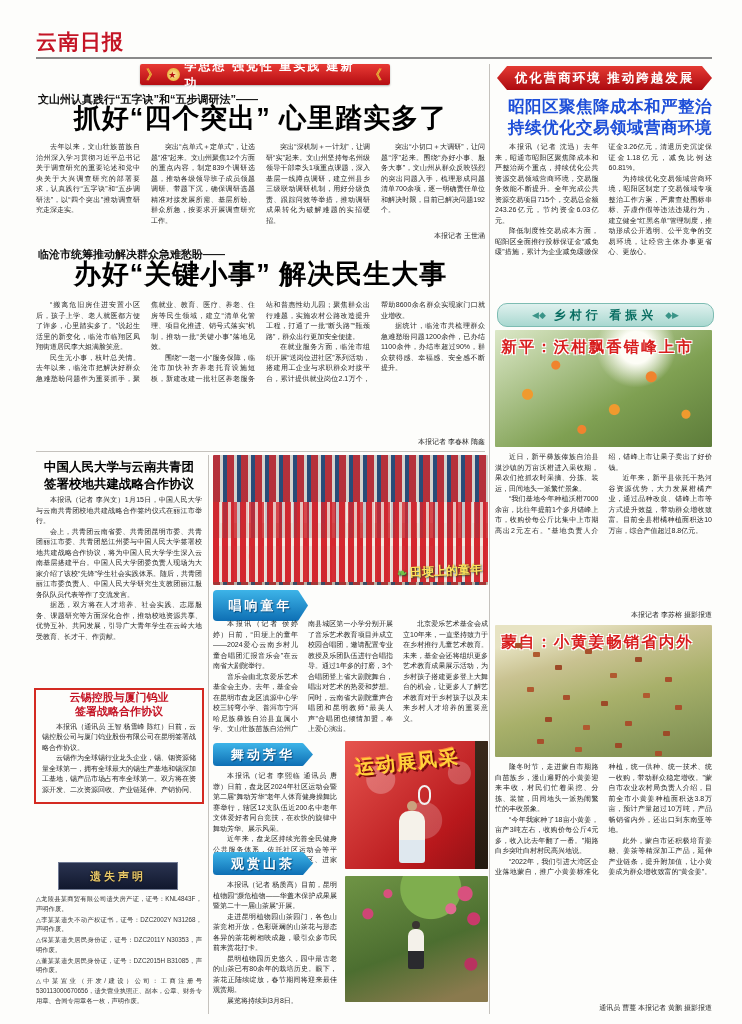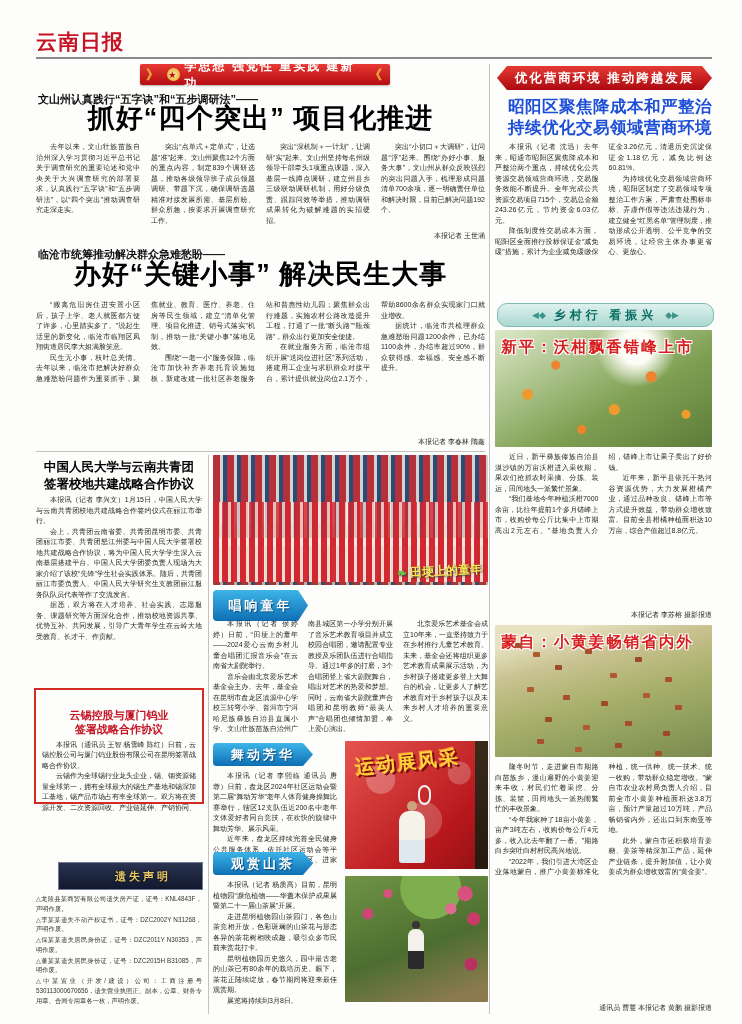--- a/index.html
+++ b/index.html
@@ -34,25 +34,25 @@
   .kicker{font-size:11px;font-weight:700;color:#111;}
   .h-main{font-weight:900;font-size:27px;color:#000;text-align:center;letter-spacing:1px;line-height:1.1;font-stretch:condensed;}
   .h-right{font-weight:900;font-size:16.5px;color:#1d4ed8;text-align:right;line-height:1.25;letter-spacing:0.5px;}
   .body-text{font-size:7px;line-height:1.5;text-align:justify;color:#252525;overflow:hidden;}
   .body-text p{margin:0;text-indent:2em;}
   .cols4{column-count:4;column-gap:11px;}
   .cols3{column-count:3;column-gap:10px;}
   .cols2{column-count:2;column-gap:10px;}
   .byline{font-size:7px;color:#252525;text-align:right;padding-right:4px;}
   .lefthead{font-weight:900;font-size:12.5px;text-align:center;line-height:1.35;color:#000;}
-  .redbox{border:2px solid #d42a22;padding:18px 6px;box-sizing:border-box;}
+  .redbox{border:2px solid #d42a22;padding:0 6px;box-sizing:border-box;}
   .redbox-title{color:#c41425;font-weight:900;font-size:11px;text-align:center;line-height:1.3;}
   .notice-banner{background:linear-gradient(#2a3350,#11182e);border:1px solid #707a94;color:#e9c868;
     font-weight:900;font-size:11px;display:flex;align-items:center;justify-content:center;letter-spacing:3px;
-    text-shadow:0 0 2px #000;box-shadow:inset 0 0 0 2px #4a5censor578;padding-left:25px;}
+    text-shadow:0 0 2px #000;box-shadow:inset 0 0 0 2px #4a5censor578;}
   .notices{font-size:6.3px;line-height:1.55;color:#333;text-align:justify;overflow:hidden;}
   .notices p{margin:0 0 1px 0;}
   .vrule{width:1px;background:#c5c2bd;}
   .hrule{height:1px;background:#c5c2bd;}
   
   .photo{overflow:hidden;border-radius:1px;}
   .photo-choir{background:
     radial-gradient(circle at 12% 78%, rgba(220,40,50,.85) 3px, transparent 4px),
     linear-gradient(rgba(255,255,255,0) 0 52%, rgba(122,82,51,.25) 52% 100%),
     repeating-linear-gradient(90deg, rgba(205,40,48,.85) 0 7px, rgba(242,230,220,.85) 7px 10px, rgba(40,70,120,.8) 10px 14px),
@@ -119,21 +119,21 @@
   <div class="abs vrule" style="left:208px;top:455px;bottom:10px;"></div>
   <div class="abs hrule" style="left:36px;width:449px;top:451px;"></div>
 
   <div class="abs ribbon" style="left:140px;top:64px;width:250px;height:21px;">
     <span class="wing">》</span>
     <span class="emblem">★</span>
     <span>学思想 强党性 重实践 建新功</span>
     <span class="wing">《</span>
   </div>
   <div class="abs kicker" style="left:38px;top:92px;">文山州认真践行“五字诀”和“五步调研法”——</div>
-  <div class="abs h-main" style="left:36px;width:449px;top:104px;">抓好“四个突出” 项目化推进</div>
+  <div class="abs h-main" style="left:36px;width:449px;top:104px;">抓好“四个突出” 心里踏实多了</div>
   <div class="abs body-text cols4" style="left:36px;width:449px;top:142px;height:88px;">
       <p>去年以来，文山壮族苗族自治州深入学习贯彻习近平总书记关于调查研究的重要论述和党中央关于大兴调查研究的部署要求，认真践行“五字诀”和“五步调研法”，以“四个突出”推动调查研究走深走实。</p>
       <p>突出“点单式＋定单式”，让选题“准”起来。文山州聚焦12个方面的重点内容，制定839个调研选题，推动各级领导班子成员领题调研、带题下沉，确保调研选题精准对接发展所需、基层所盼、群众所急，按要求开展调查研究工作。</p>
       <p>突出“深机制＋一计划”，让调研“实”起来。文山州坚持每名州级领导干部牵头1项重点课题，深入基层一线蹲点调研，建立州县乡三级联动调研机制，用好分级负责、跟踪问效等举措，推动调研成果转化为破解难题的实招硬招。</p>
       <p>突出“小切口＋大调研”，让问题“浮”起来。围绕“办好小事、服务大事”，文山州从群众反映强烈的突出问题入手，梳理形成问题清单700余项，逐一明确责任单位和解决时限，目前已解决问题192个。</p>
     </div>
   <div class="abs byline" style="left:36px;width:449px;top:231px;">本报记者 王世涵</div>
 
   <div class="abs kicker" style="left:38px;top:247px;">临沧市统筹推动解决群众急难愁盼——</div>
   <div class="abs h-main" style="left:36px;width:449px;top:260px;">办好“关键小事” 解决民生大事</div>

